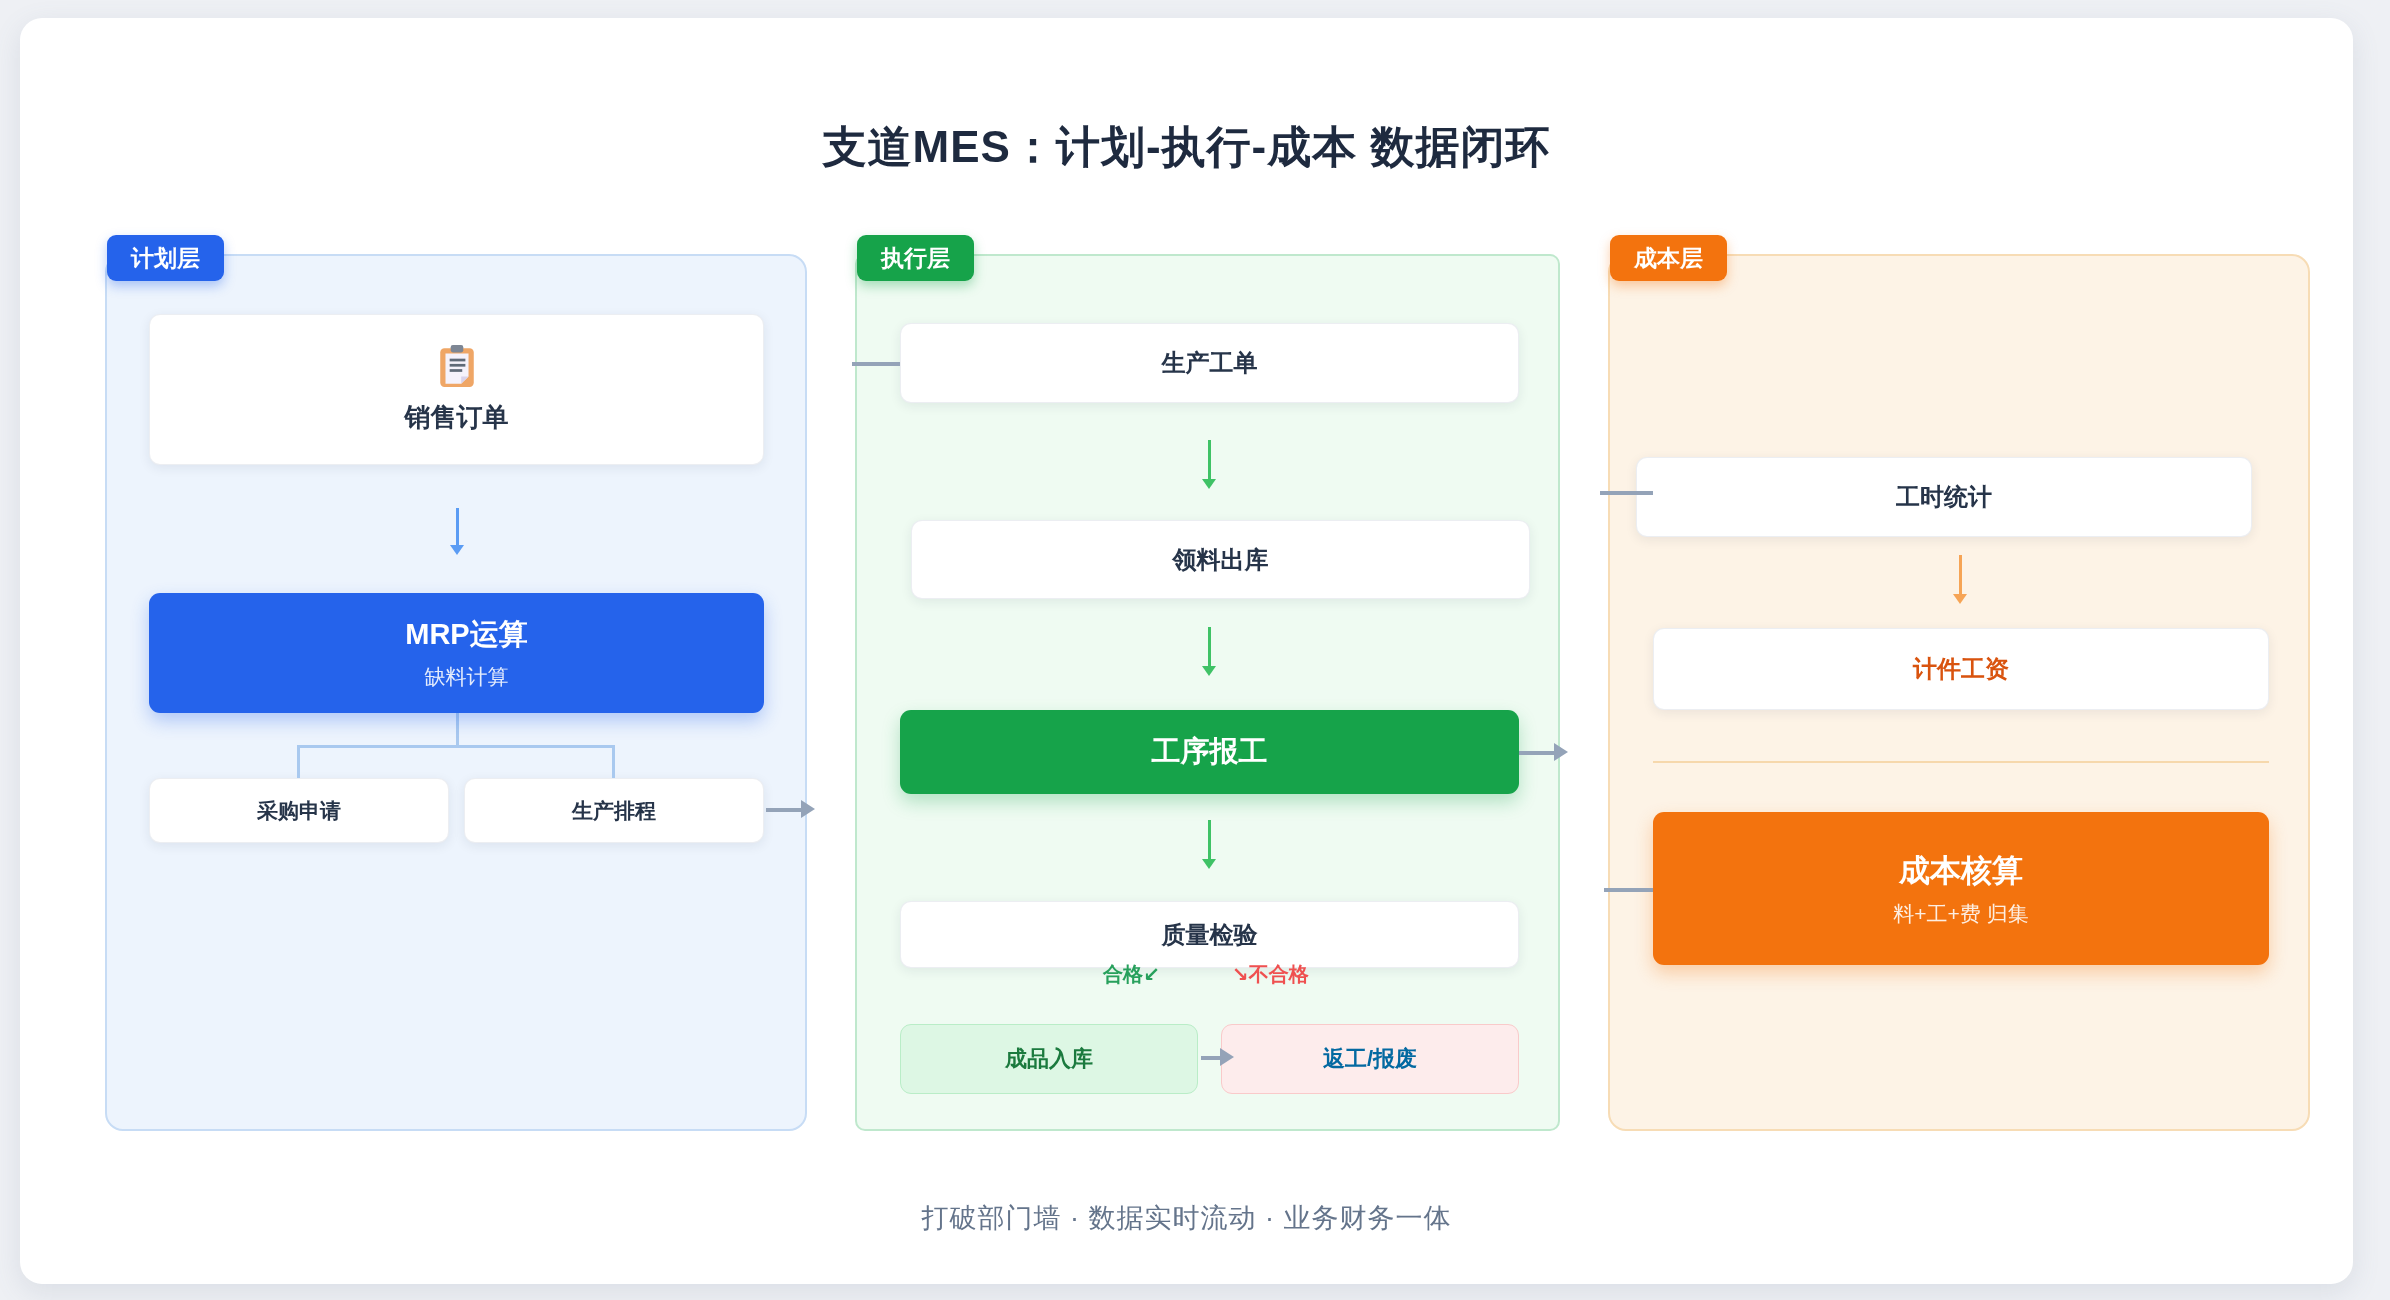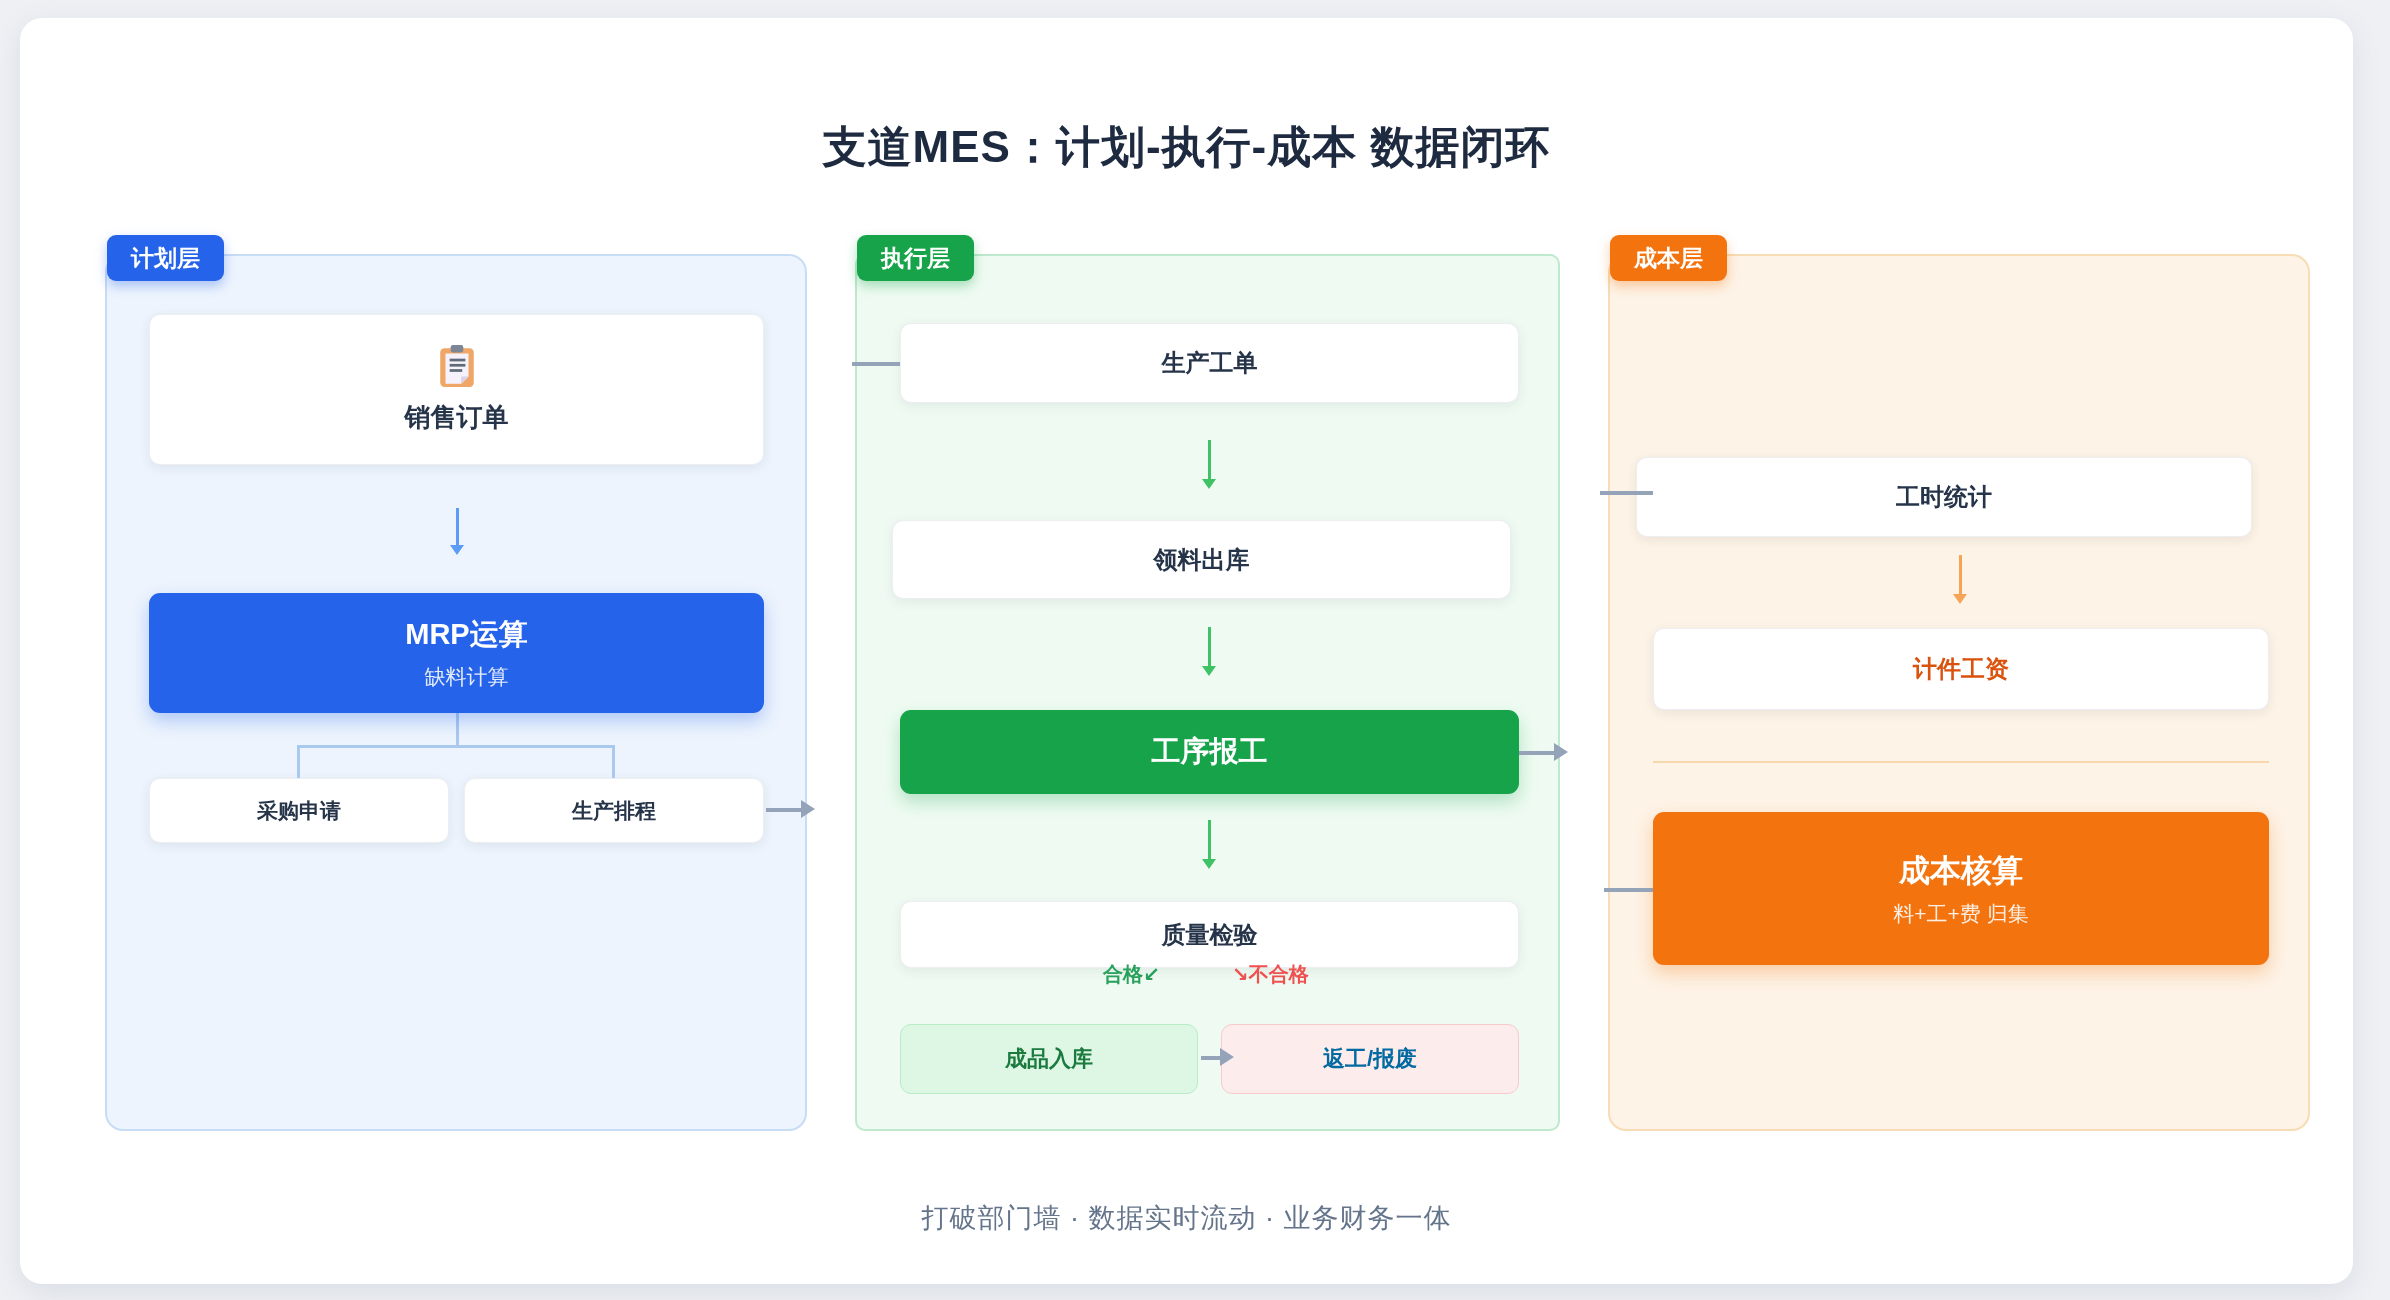--- a/index.html
+++ b/index.html
@@ -132,21 +132,21 @@
       <div class="badge green">执行层</div>
 
       <div class="hline" style="left:-5px;top:106px;width:48px;"></div>
 
       <div class="card" style="left:43px;top:67px;width:619px;height:80px;">
         <div class="card-label">生产工单</div>
       </div>
 
       <div class="varrow green" style="left:351px;top:184px;height:40px;"></div>
 
-      <div class="card" style="left:35px;top:264px;width:619px;height:79px;">
+      <div class="card" style="left:54px;top:264px;width:619px;height:79px;">
         <div class="card-label">领料出库</div>
       </div>
 
       <div class="varrow green" style="left:351px;top:371px;height:40px;"></div>
 
       <div class="solid report" style="left:43px;top:454px;width:619px;height:84px;">
         <div class="solid-title">工序报工</div>
       </div>
 
       <div class="harrow" style="left:662px;top:495px;width:36px;"></div>

